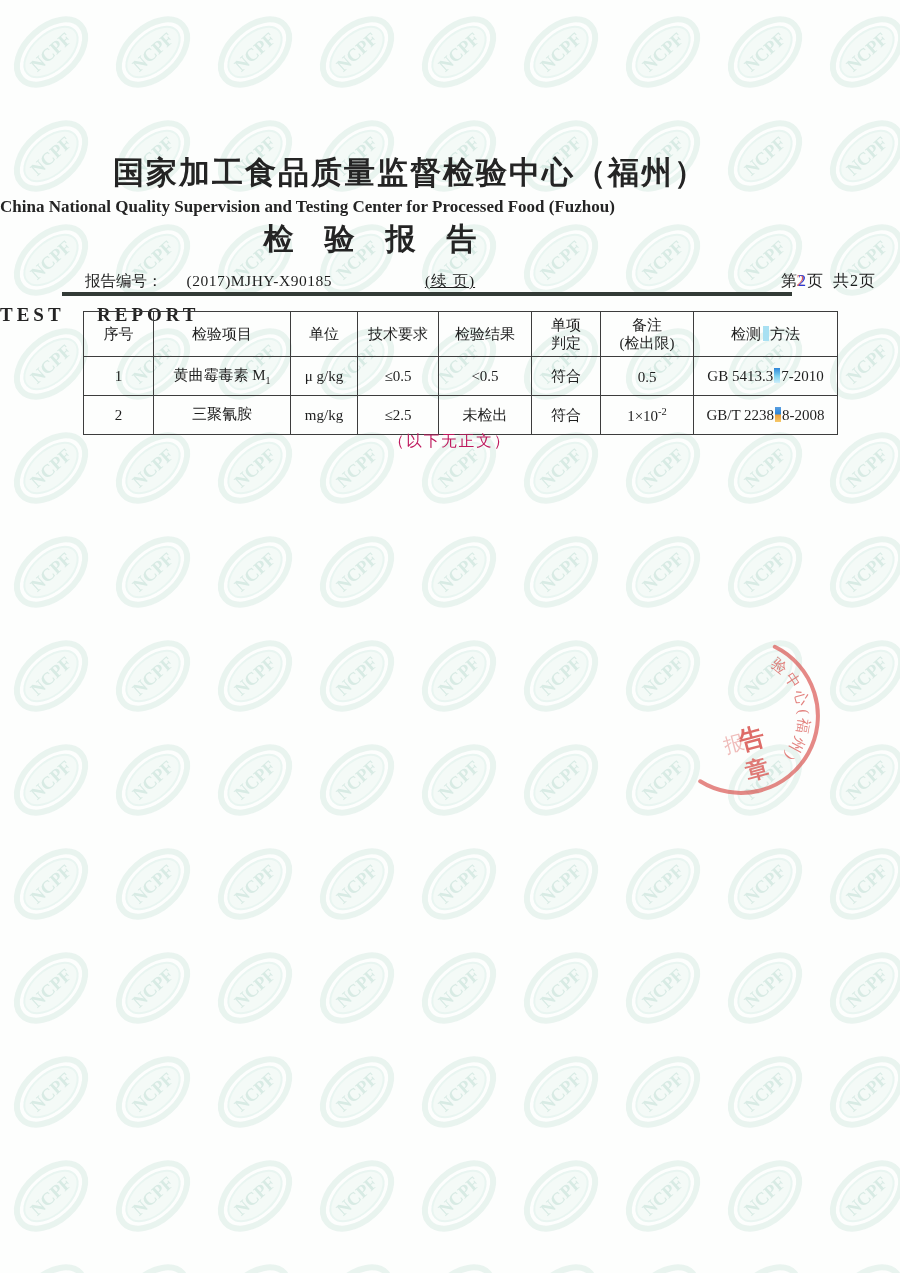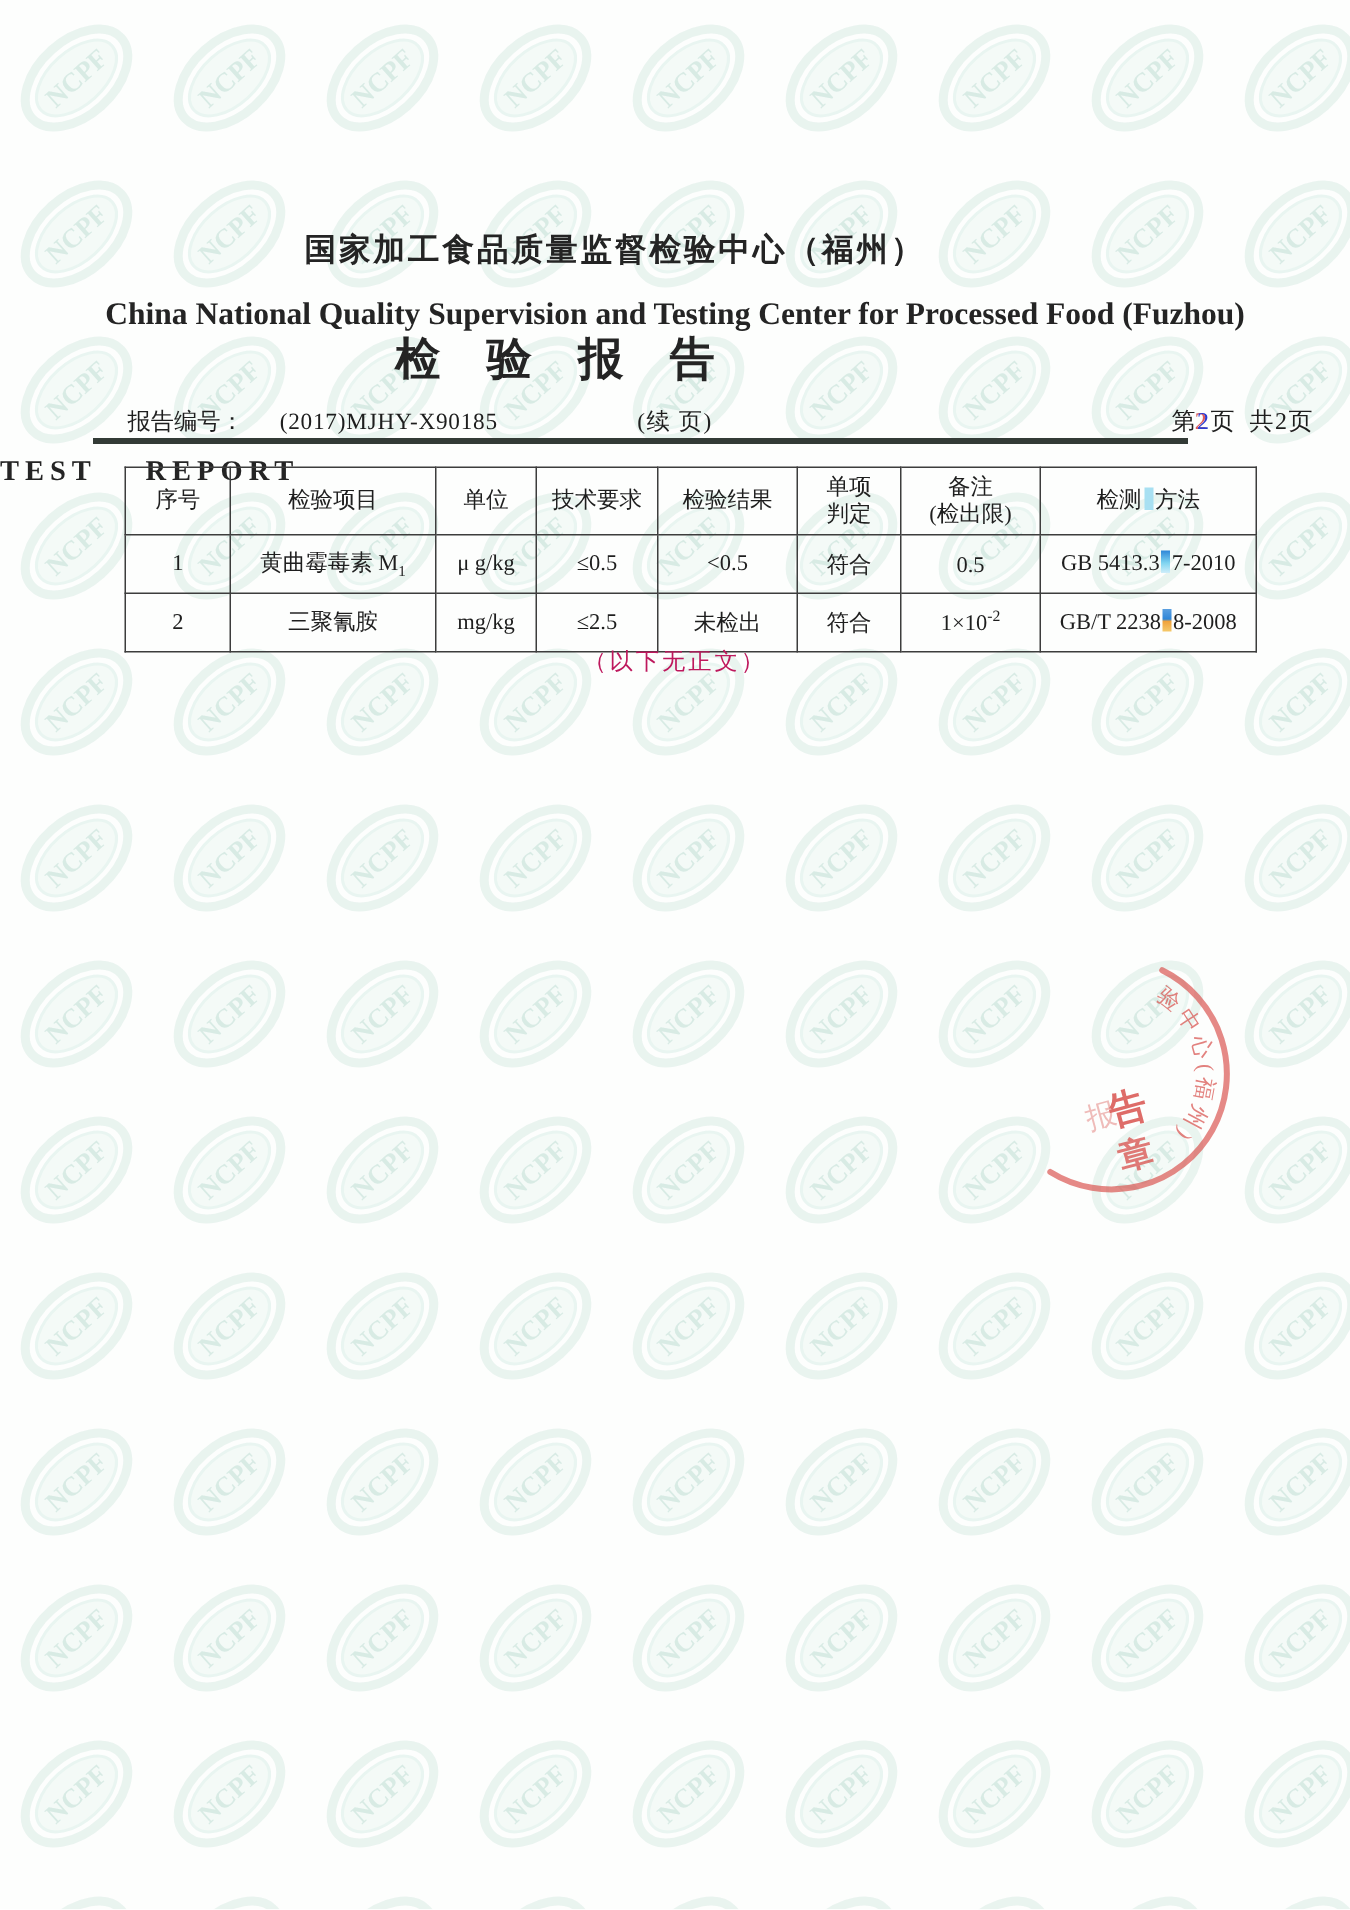--- a/index.html
+++ b/index.html
@@ -9,40 +9,40 @@
     background:#fdfefd;
     overflow:hidden;
     font-family:"Liberation Serif","DejaVu Serif",serif;
     color:#1e1e1e;
   }
   .wm{position:absolute;left:0;top:0;z-index:0;}
   .layer{position:absolute;left:0;top:0;width:900px;height:1273px;z-index:1;}
 
   .org-cn{
     position:absolute;top:152px;left:0;width:820px;
-    text-align:center;font-size:21px;font-weight:bold;letter-spacing:2px;color:#242424;
+    text-align:center;font-size:31px;font-weight:bold;letter-spacing:2px;color:#242424;
   }
   .org-en{
     position:absolute;top:197px;left:0;width:900px;
-    text-align:center;font-size:21px;font-weight:bold;color:#242424;
+    font-size:17px;font-weight:bold;color:#242424;
   }
   .title-cn{
     position:absolute;top:219px;left:0;width:740px;
     text-align:center;font-size:30px;font-weight:bold;
     letter-spacing:31px;text-indent:31px;color:#242424;
   }
   .title-en{
     position:absolute;top:256px;left:0;width:900px;
     text-align:left;font-size:19px;font-weight:bold;
     letter-spacing:4px;word-spacing:24px;color:#242424;margin-top:48px;
   }
   .meta{position:absolute;top:271px;left:0;width:900px;height:22px;font-size:15.5px;}
   .meta .rn{position:absolute;left:85px;white-space:nowrap;}
   .meta .rn-val{margin-left:24px;letter-spacing:0.5px;}
-  .meta .cont{position:absolute;left:0;width:900px;text-align:center;letter-spacing:1px;}
+  .meta .cont{position:absolute;left:0;width:900px;text-align:center;letter-spacing:1px;text-decoration:underline;}
   .meta .pageinfo{position:absolute;right:24px;white-space:nowrap;font-size:16px;letter-spacing:1px;}
   .meta .pageinfo .gap{margin-right:9px;}
   .pnum{color:#2a3bd0;text-shadow:-1.5px 0 0 rgba(215,60,60,0.85);}
   .rule{position:absolute;top:292px;left:62px;width:730px;height:4px;background:#333b36;}
 
   table.results{
     position:absolute;top:311px;left:83px;width:754px;
     border-collapse:collapse;table-layout:fixed;
   }
   table.results th,table.results td{

